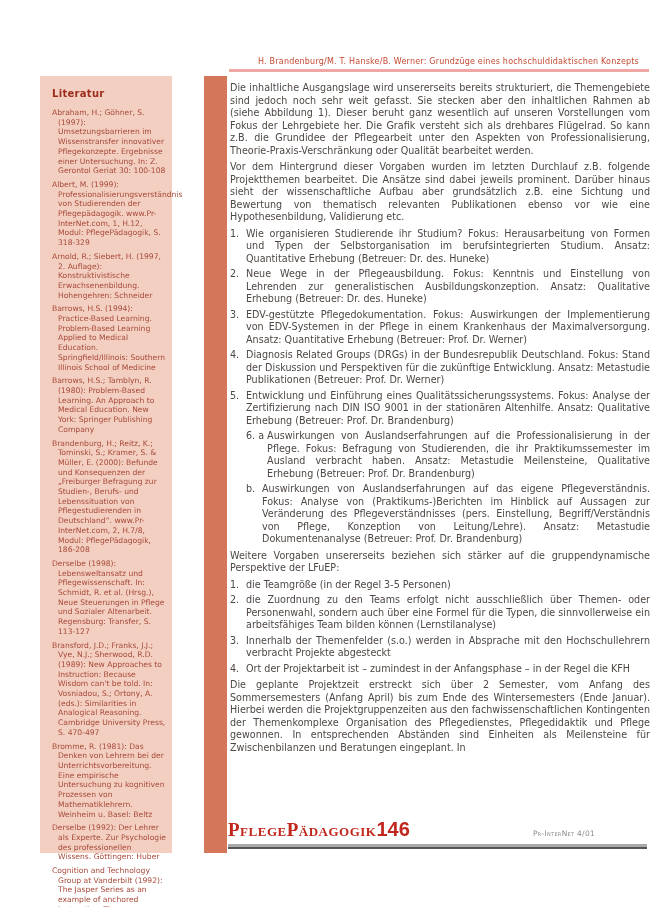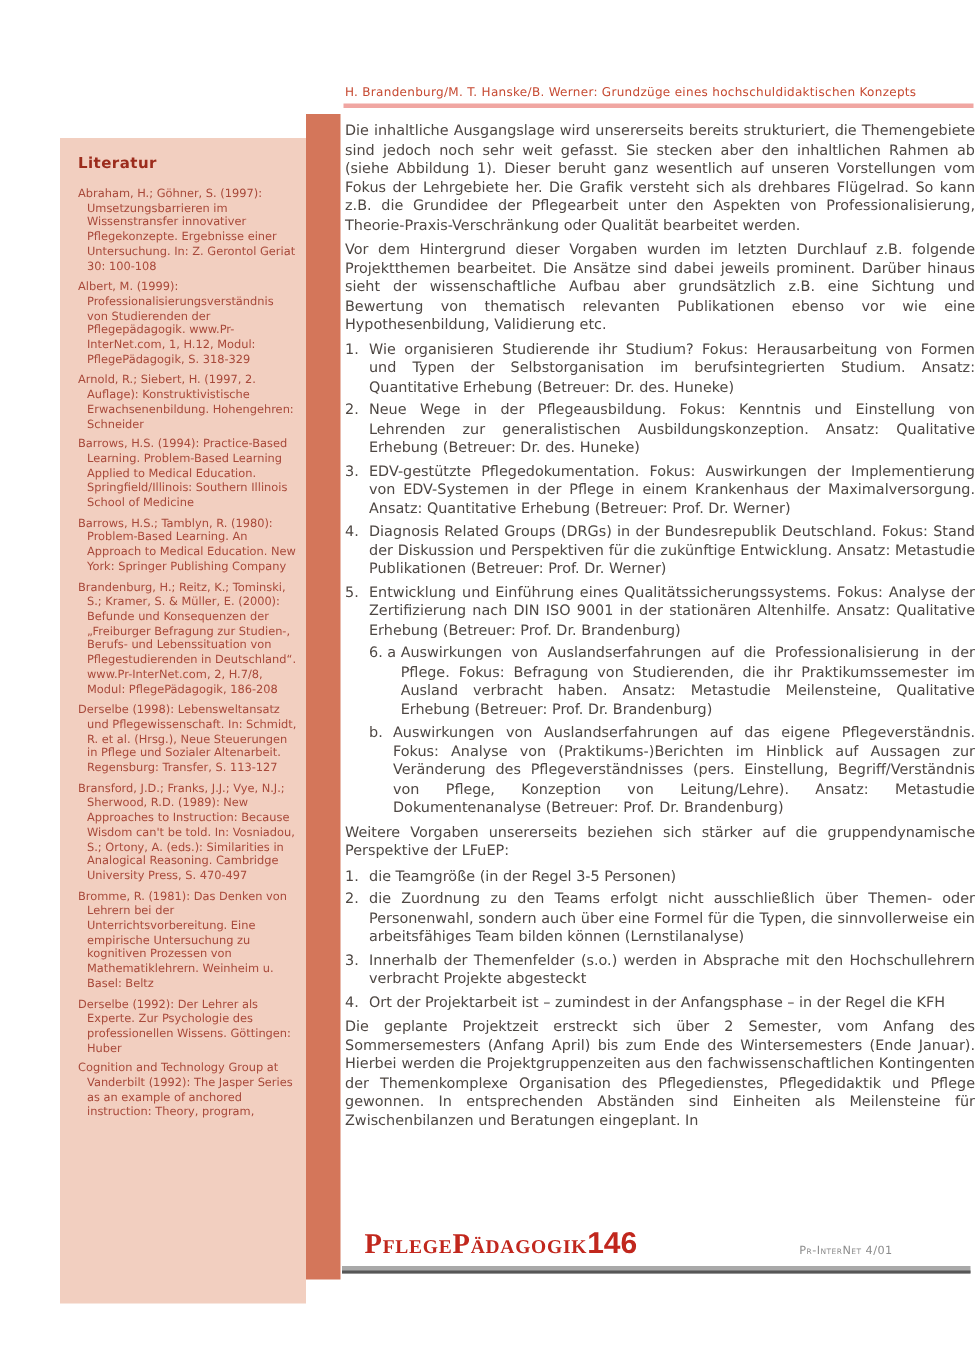--- a/index.html
+++ b/index.html
@@ -14,31 +14,31 @@
     --footer_gray:#8c8c8c;
   }
   html,body{margin:0;padding:0;}
   body{
     width:652px;height:907px;position:relative;background:#ffffff;
     font-family:"DejaVu Sans","Liberation Sans",sans-serif;
     overflow:hidden;
   }
   
   .running-head{
-    position:absolute;left:230px;top:57px;width:420px;
+    position:absolute;left:219px;top:57px;width:420px;
     font-size:8px;letter-spacing:.2px;color:var(--header_red);
-    white-space:nowrap;overflow:hidden;
+    white-space:nowrap;overflow:hidden;text-align:right;
   }
   .head-underline{
     position:absolute;left:229px;top:69px;width:420px;height:3px;
     background:var(--underline_pink);
   }
   
   .sidebar{
-    position:absolute;left:40px;top:92px;width:164px;height:777px;
+    position:absolute;left:40px;top:76px;width:132px;height:777px;
     background:var(--sidebar_bg);box-sizing:border-box;
     padding:12px 6px 10px 12px;
   }
   .accent-bar{
     position:absolute;left:204px;top:76px;width:23px;height:777px;
     background:var(--accent_bar);
   }
   .lit-heading{
     font-size:10px;font-weight:bold;color:var(--sidebar_heading);
     margin:0 0 9px 0;letter-spacing:.3px;
@@ -59,21 +59,21 @@
   .pitem .marker{flex:0 0 auto;min-width:13px;padding-right:3px;white-space:nowrap;}
   .pitem .litext{flex:1 1 auto;text-align:justify;}
   .pitem.indent{margin-left:16px;}
   
   .footer-brand{
     position:absolute;left:228px;top:818px;
     font-family:"Liberation Serif","DejaVu Serif",serif;
     color:var(--brand_red);white-space:nowrap;
   }
   .brand-name{
-    font-variant:small-caps;font-weight:bold;font-size:19px;letter-spacing:.5px;padding-left:15px;
+    font-variant:small-caps;font-weight:bold;font-size:19px;letter-spacing:.5px;
   }
   .page-number{
     font-weight:bold;font-size:20px;
     font-family:"Liberation Sans","DejaVu Sans",sans-serif;
   }
   .issue-label{
     position:absolute;right:8px;top:829px;width:160px;text-align:center;
     font-size:7.5px;color:var(--footer_gray);
     font-variant:small-caps;letter-spacing:.3px;
   }

